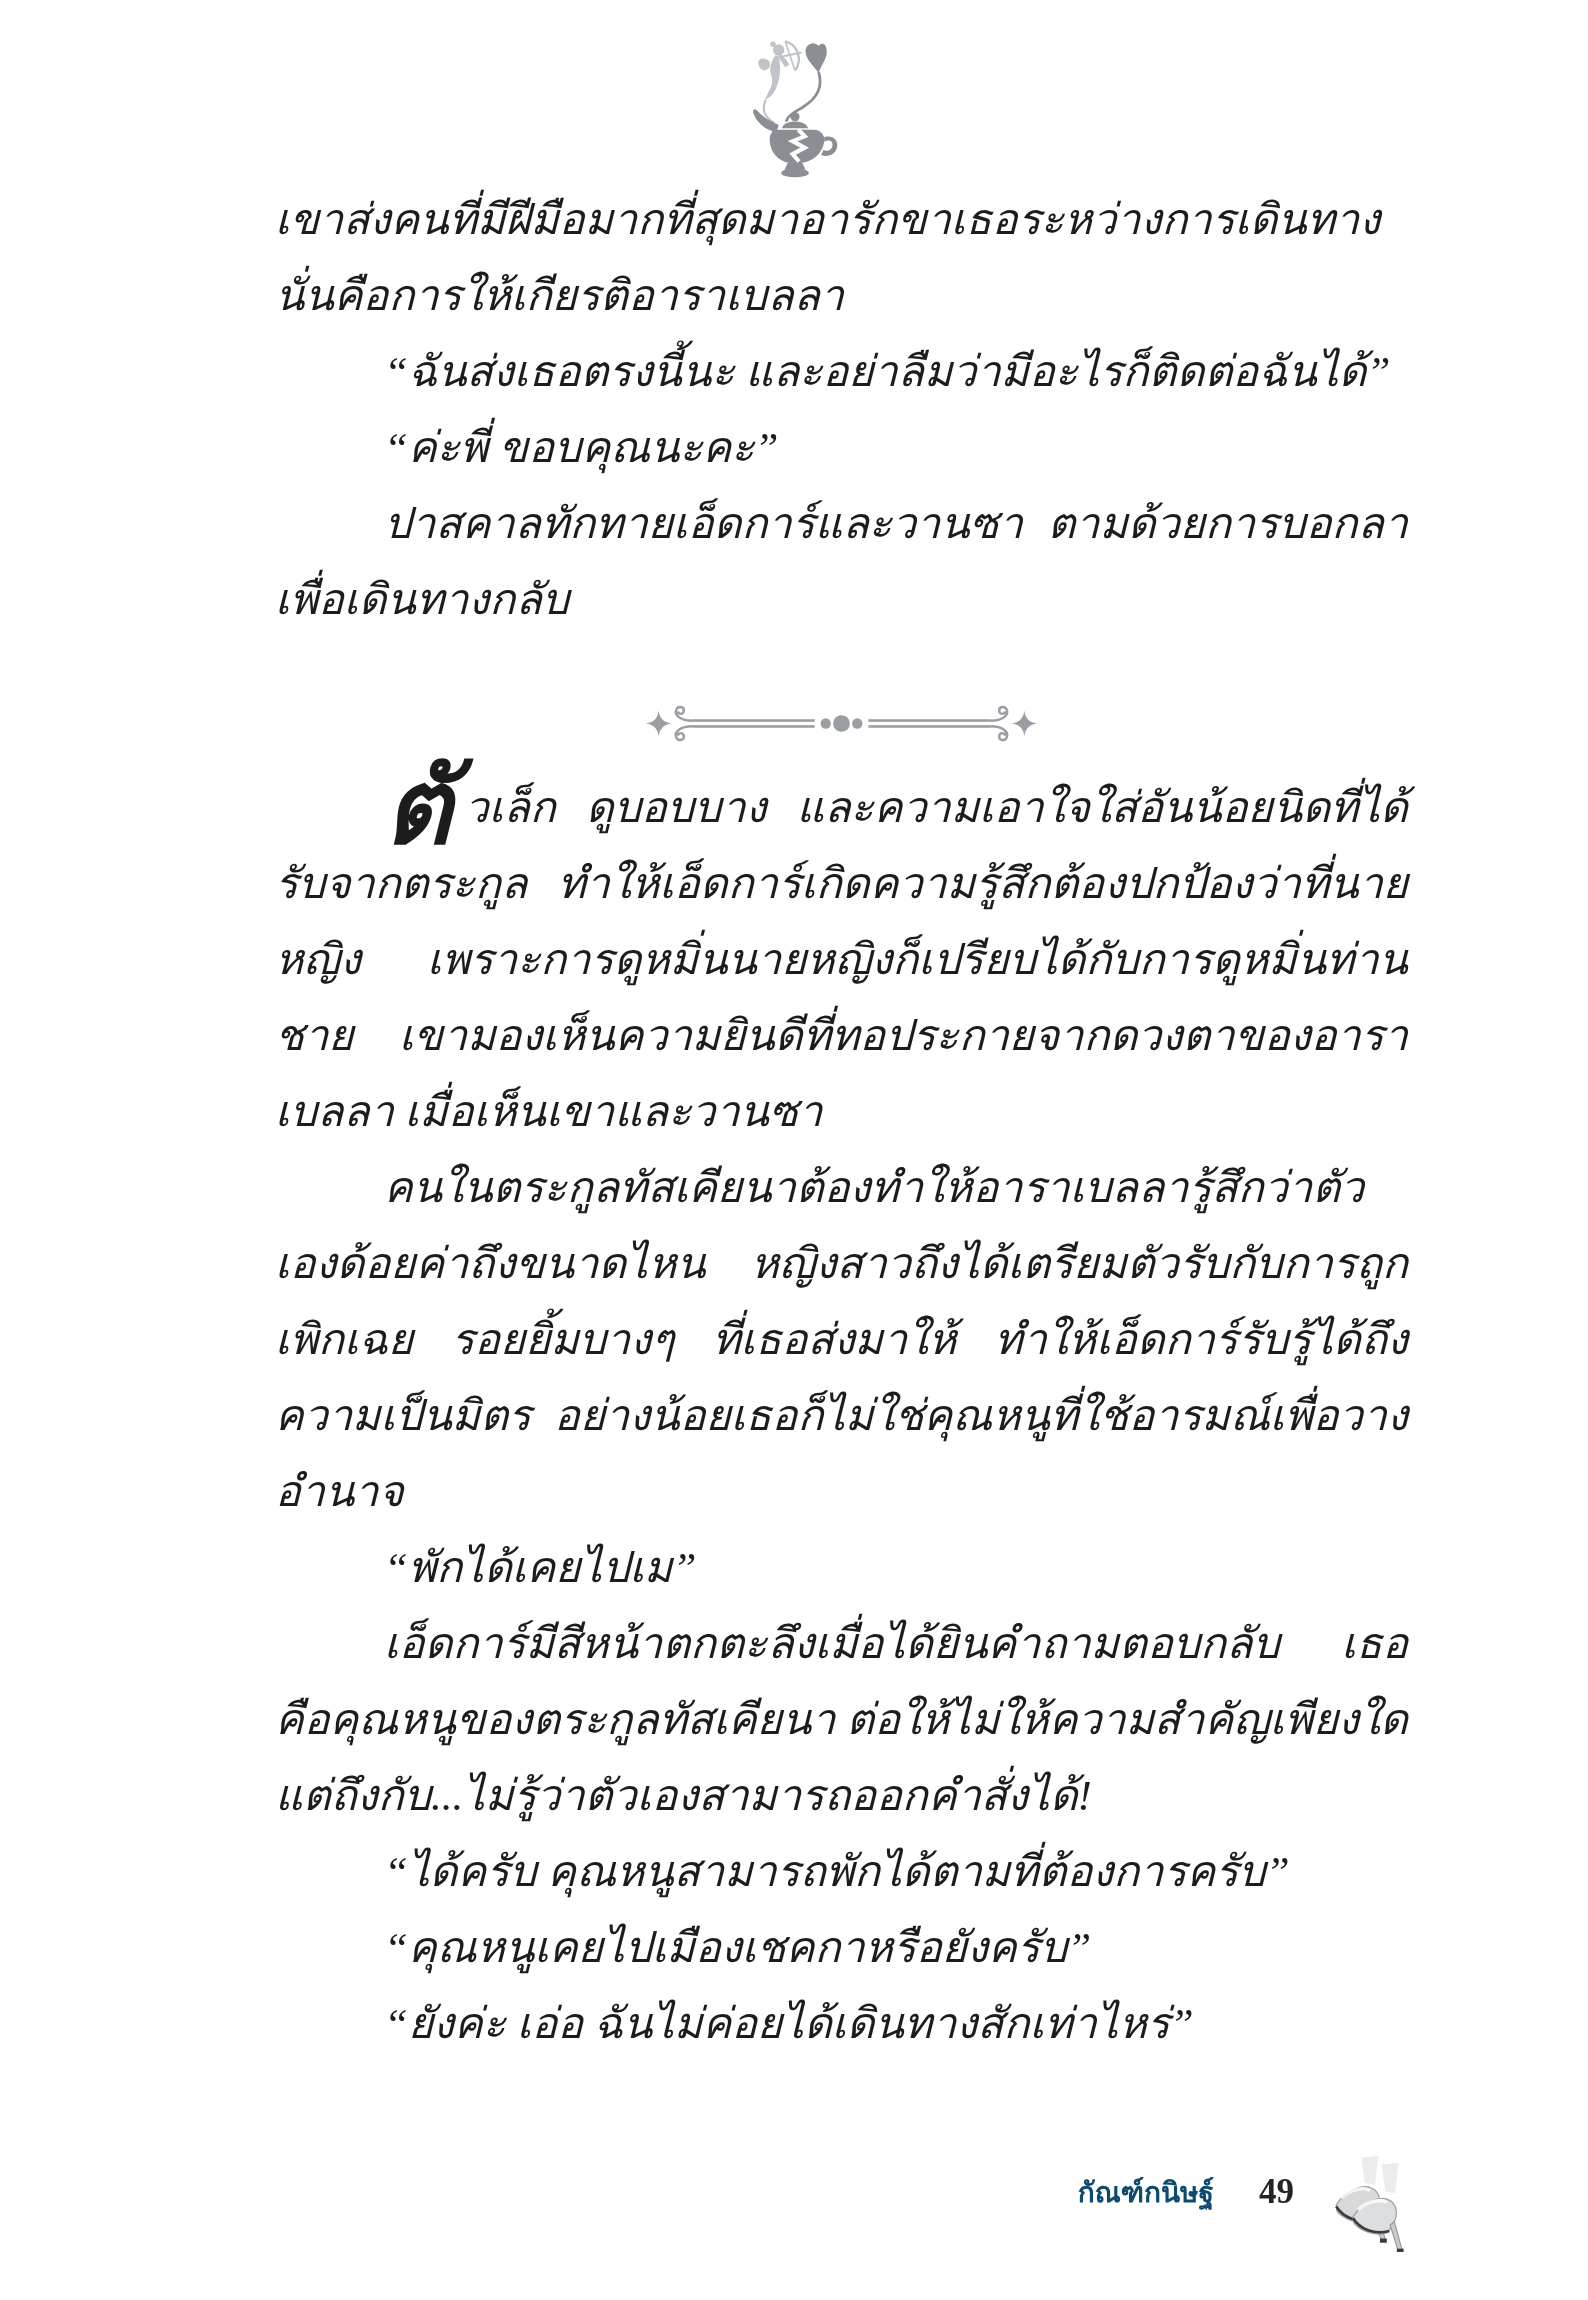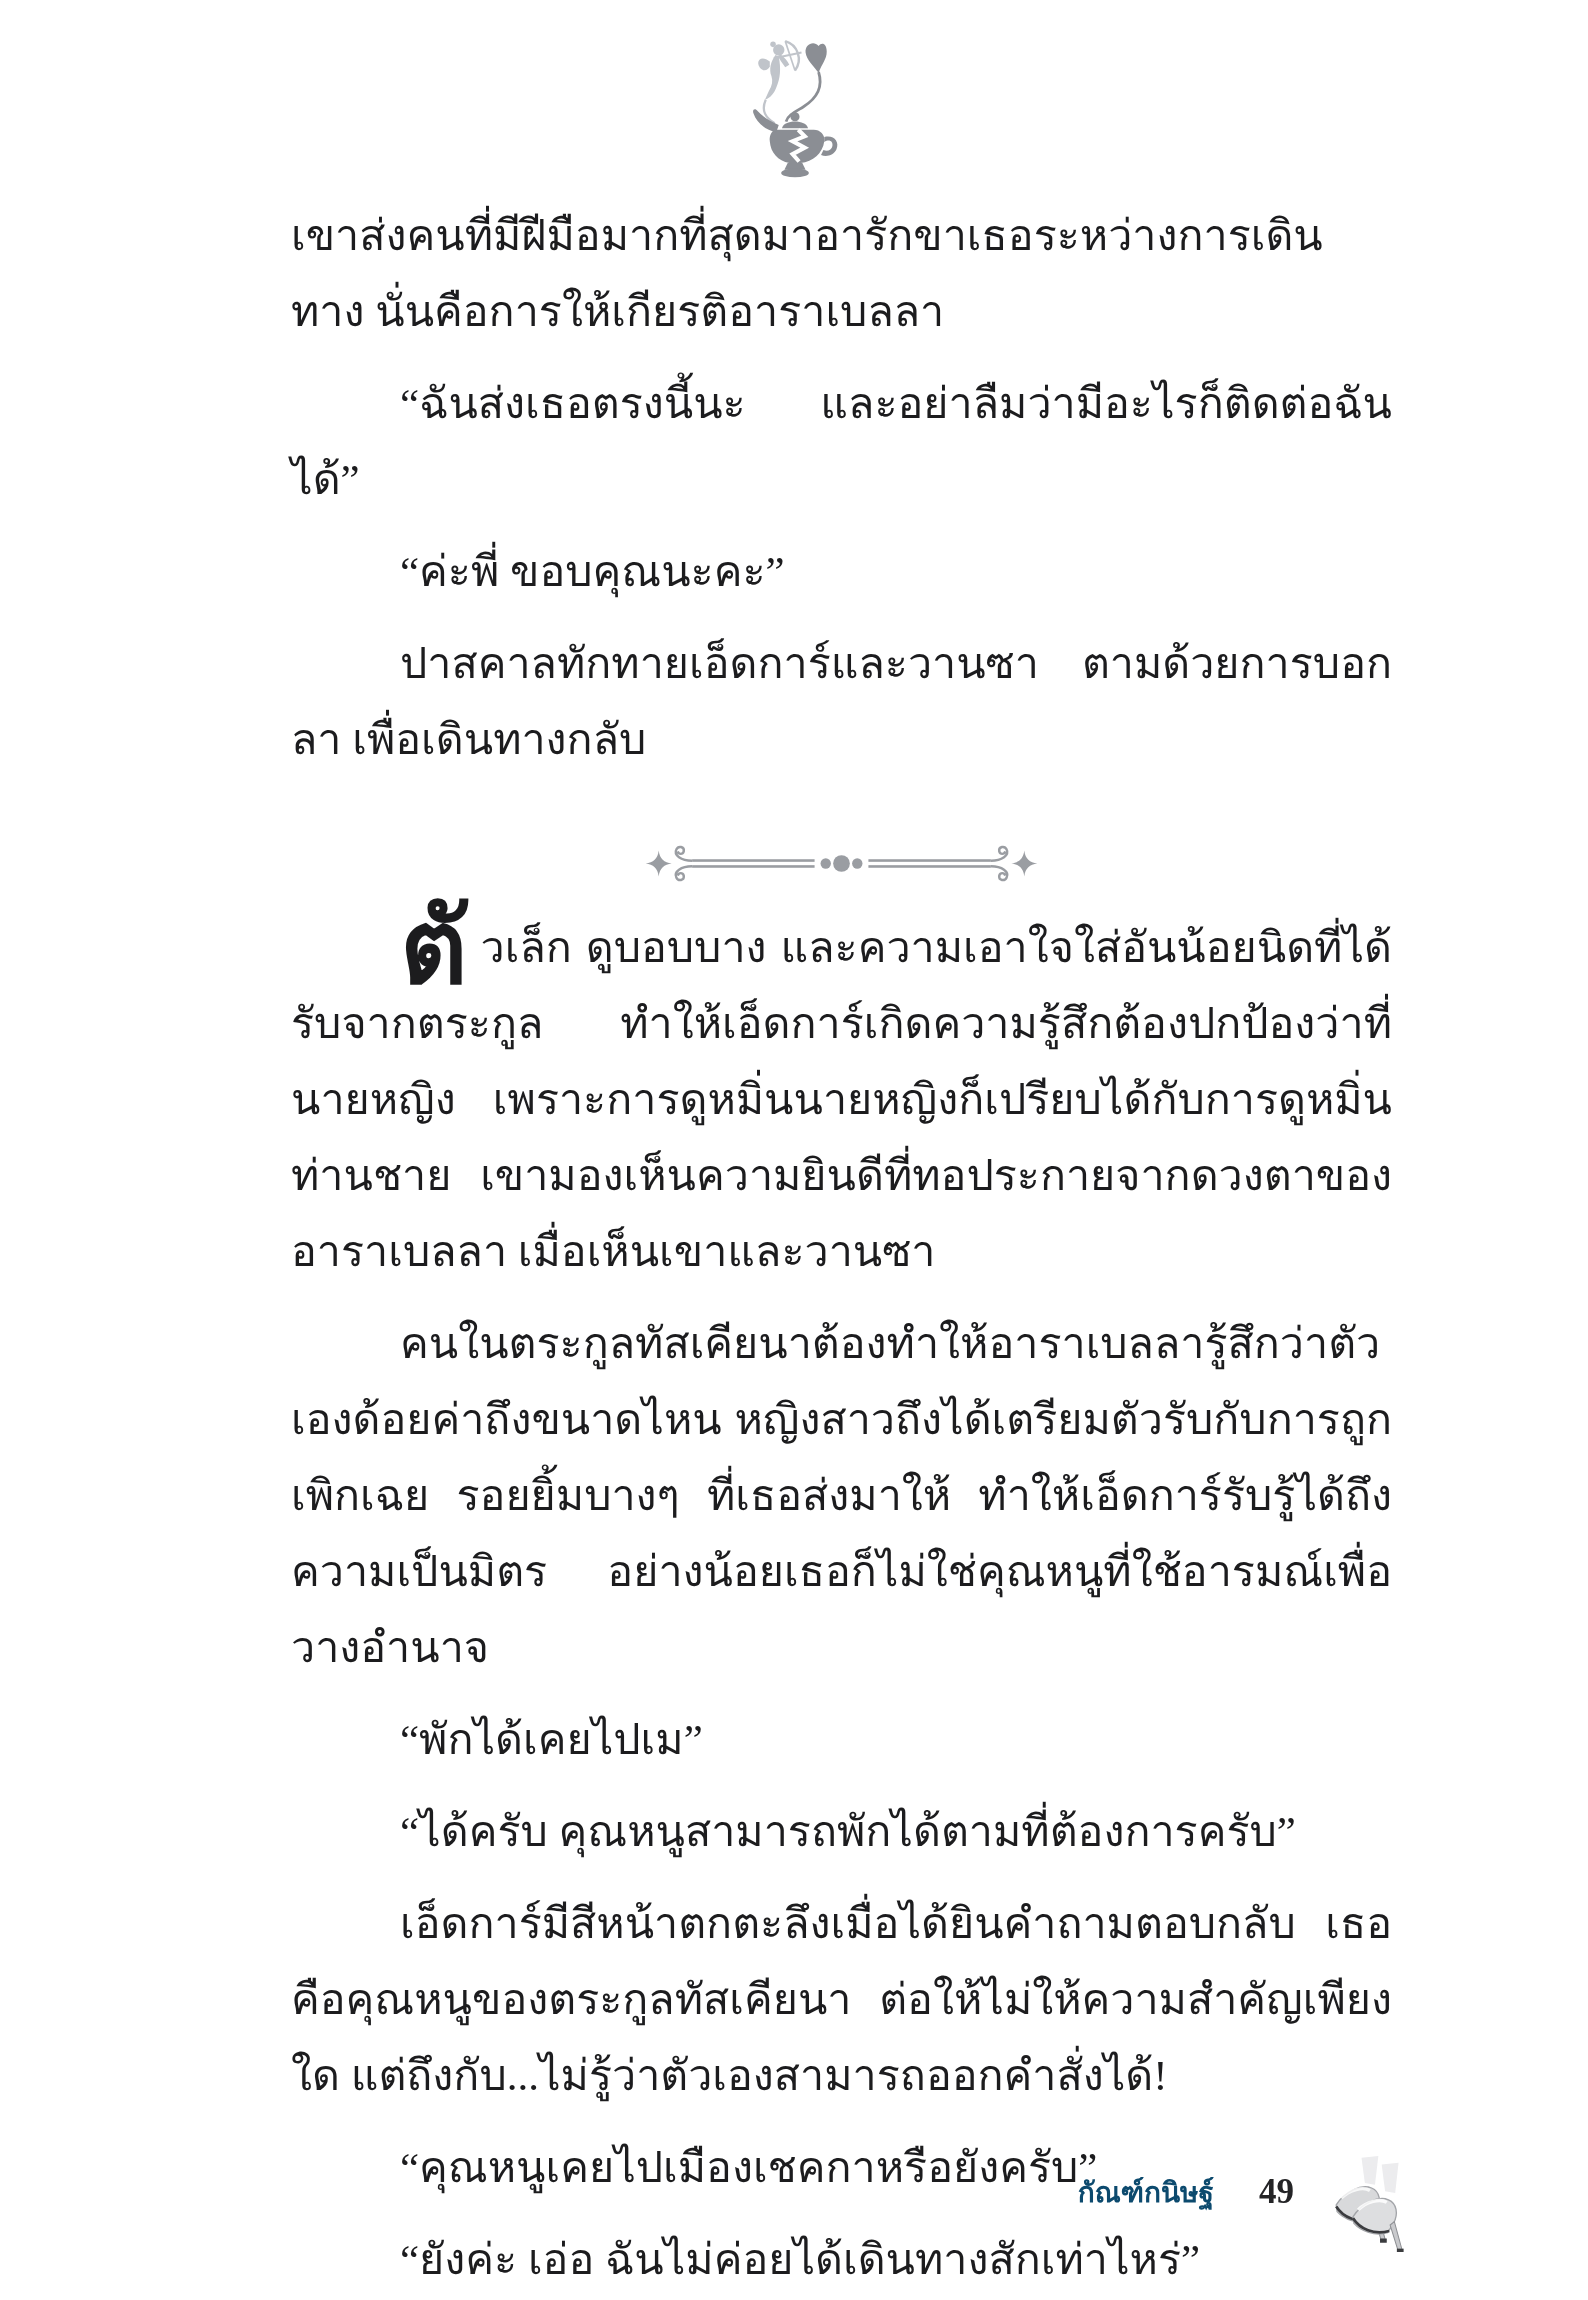--- a/index.html
+++ b/index.html
@@ -13,25 +13,26 @@
   }
   .ornament{
     position:absolute;top:32px;left:50%;
     transform:translateX(-50%);
     line-height:0;
   }
   .text-block{
     position:absolute;top:182px;left:275px;width:1133px;
   }
   .para{
-    margin:16px;
+    margin:0;
     font-size:43px;
     line-height:76px;
     text-align:justify;
     overflow-wrap:break-word;
+    font-style:italic;
   }
   .indent{text-indent:109px;}
   .divider-row{
     margin:65px 0 26px 0;
     display:flex;justify-content:center;
     line-height:0;
   }
   .dropcap{
     float:left;
     font-weight:bold;
@@ -112,22 +113,22 @@
           <circle cx="232" cy="22" r="5.6"></circle>
         </g>
       </svg>
     </div>
 
     <p class="para">
       <span class="dropcap">ตั</span><span>วเล็ก ดูบอบบาง และความเอาใจใส่อันน้อยนิดที่ได้รับจากตระกูล ทำให้เอ็ดการ์เกิดความรู้สึกต้องปกป้องว่าที่นายหญิง เพราะการดูหมิ่นนายหญิงก็เปรียบได้กับการดูหมิ่นท่านชาย เขามองเห็นความยินดีที่ทอประกายจากดวงตาของอาราเบลลา เมื่อเห็นเขาและวานซา</span>
     </p>
     <p class="para indent">คนในตระกูลทัสเคียนาต้องทำให้อาราเบลลารู้สึกว่าตัวเองด้อยค่าถึงขนาดไหน หญิงสาวถึงได้เตรียมตัวรับกับการถูกเพิกเฉย รอยยิ้มบางๆ ที่เธอส่งมาให้ ทำให้เอ็ดการ์รับรู้ได้ถึงความเป็นมิตร อย่างน้อยเธอก็ไม่ใช่คุณหนูที่ใช้อารมณ์เพื่อวางอำนาจ</p>
     <p class="para indent">“พักได้เคยไปเม”</p>
+    <p class="para indent">เอ็ดการ์มีสีหน้าตกตะลึงเมื่อได้ยินคำถามตอบกลับ เธอคือคุณหนูของตระกูลทัสเคียนา ต่อให้ไม่ให้ความสำคัญเพียงใด แต่ถึงกับ...ไม่รู้ว่าตัวเองสามารถออกคำสั่งได้!</p>
     <p class="para indent">“ได้ครับ คุณหนูสามารถพักได้ตามที่ต้องการครับ”</p>
-    <p class="para indent">เอ็ดการ์มีสีหน้าตกตะลึงเมื่อได้ยินคำถามตอบกลับ เธอคือคุณหนูของตระกูลทัสเคียนา ต่อให้ไม่ให้ความสำคัญเพียงใด แต่ถึงกับ...ไม่รู้ว่าตัวเองสามารถออกคำสั่งได้!</p>
     <p class="para indent">“คุณหนูเคยไปเมืองเชคกาหรือยังครับ”</p>
     <p class="para indent">“ยังค่ะ เอ่อ ฉันไม่ค่อยได้เดินทางสักเท่าไหร่”</p>
   </main>
 
   <footer class="page-footer">
     <span class="footer-title">กัณฑ์กนิษฐ์</span>
     <span class="footer-num">49</span>
     <span class="shoes-wrap">
       <svg width="93" height="96" viewBox="0 0 110 114" aria-hidden="true">
         <g>

